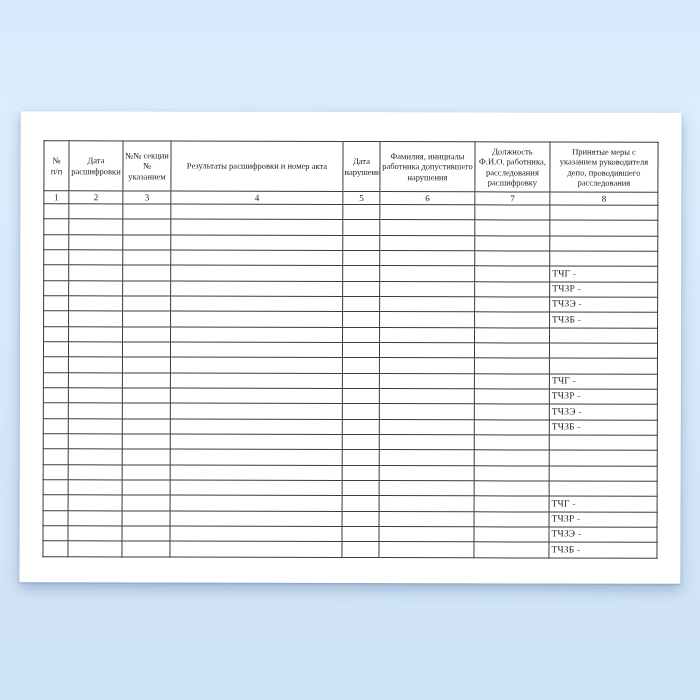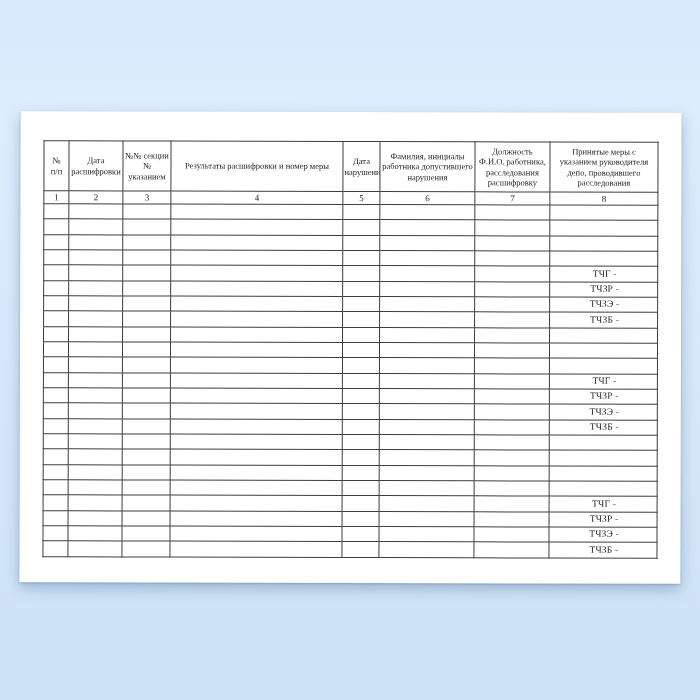--- a/index.html
+++ b/index.html
@@ -67,21 +67,21 @@
     text-align: center;
     vertical-align: middle;
   }
   tr.body-row td {
     height: 15.33px;
     font-size: 9.5px;
     line-height: 1;
     vertical-align: middle;
   }
   tr.body-row td.measure {
-    text-align: center;
+    text-align: left;
     padding-left: 2px;
     letter-spacing: 0.2px;
   }
 </style>
 </head>
 <body>
 
 <div class="canvas">
   <div class="page">
     <table class="journal">
@@ -96,21 +96,21 @@
           <col class="c8">
       </colgroup>
       <thead>
           <tr class="header-row">
             <th>№
 п/п</th>
             <th>Дата
 расшифровки</th>
             <th>№№ секции
 № указанием</th>
-            <th>Результаты расшифровки и номер меры</th>
+            <th>Результаты расшифровки и номер акта</th>
             <th>Дата
 нарушения</th>
             <th>Фамилия, инициалы
 работника допустившего
 нарушения</th>
             <th>Должность
 Ф.И.О. работника,
 расследования
 расшифровку</th>
             <th>Принятые меры с

